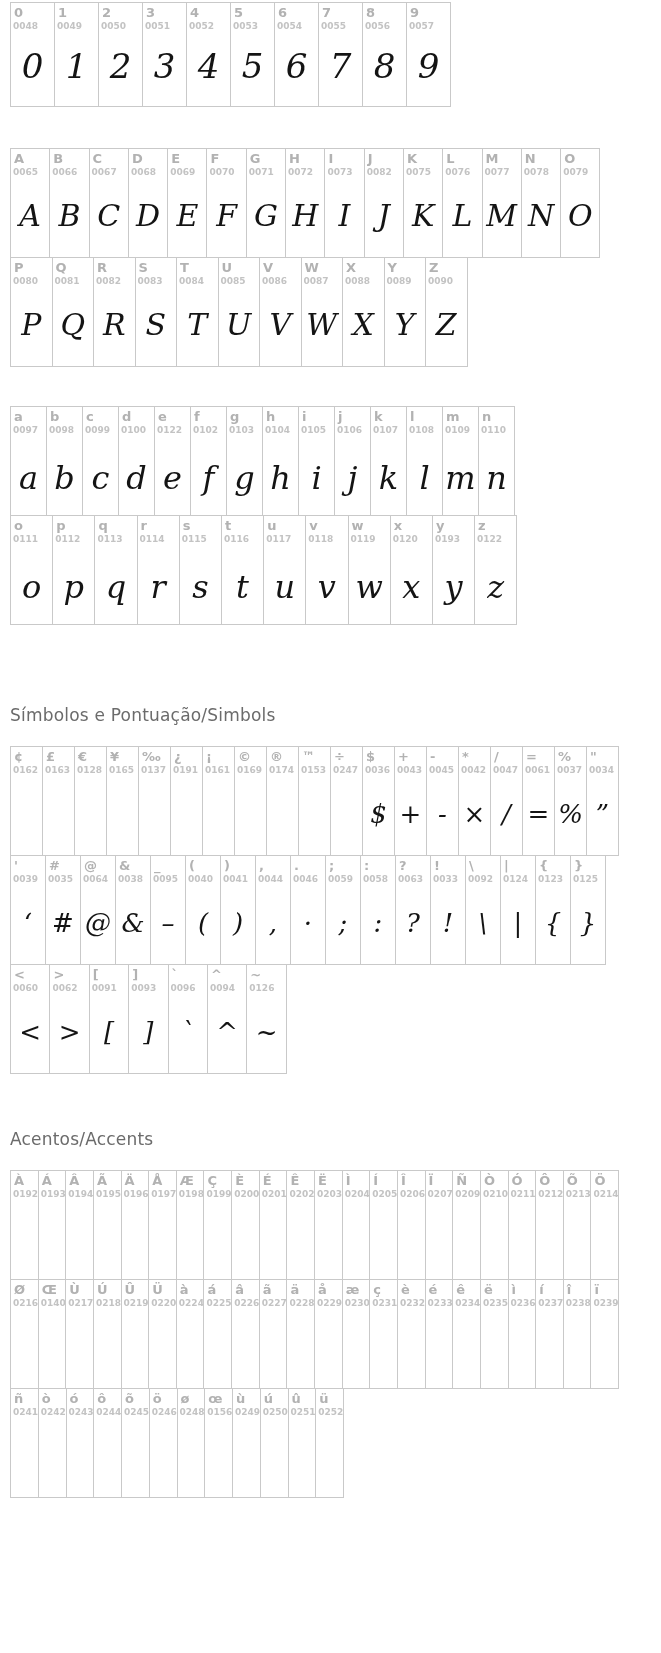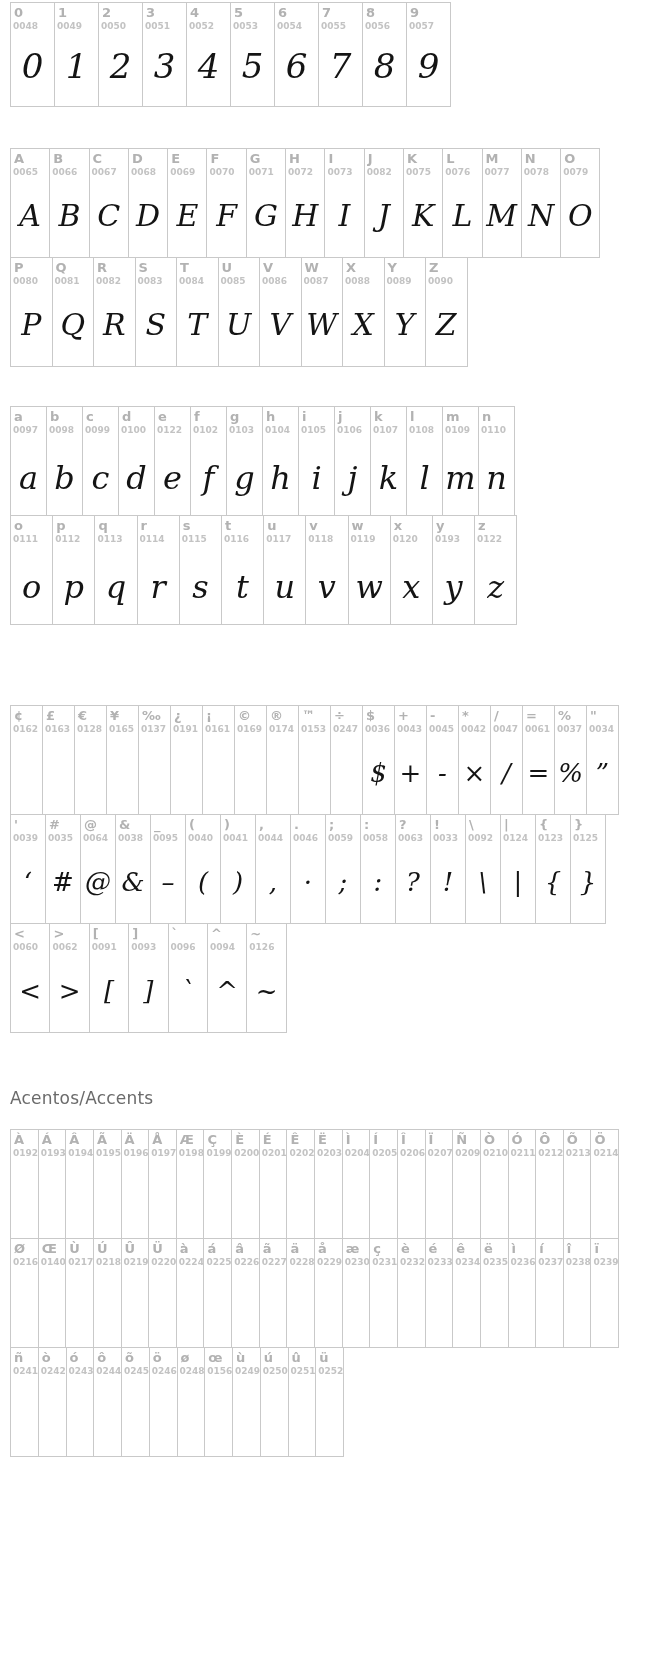--- a/index.html
+++ b/index.html
@@ -387,20 +387,21 @@
             </div>
             <div class="cell" style="width: 43.2px; height: 110px;">
               <span class="char">z</span>
               <span class="code">0122</span>
               <span class="glyph" style="font-size: 32px; bottom: 18px;">z</span>
             </div>
           </div>
         </div>
       </div>
       <div class="section" style="margin-top: 80px;">
+        <h2 class="section-title">Símbolos e Pontuação/Simbols</h2>
         <div class="grid">
           <div class="grid-row">
             <div class="cell" style="width: 33px; height: 110px;">
               <span class="char">¢</span>
               <span class="code">0162</span>
             </div>
             <div class="cell" style="width: 33px; height: 110px;">
               <span class="char">£</span>
               <span class="code">0163</span>
             </div>

